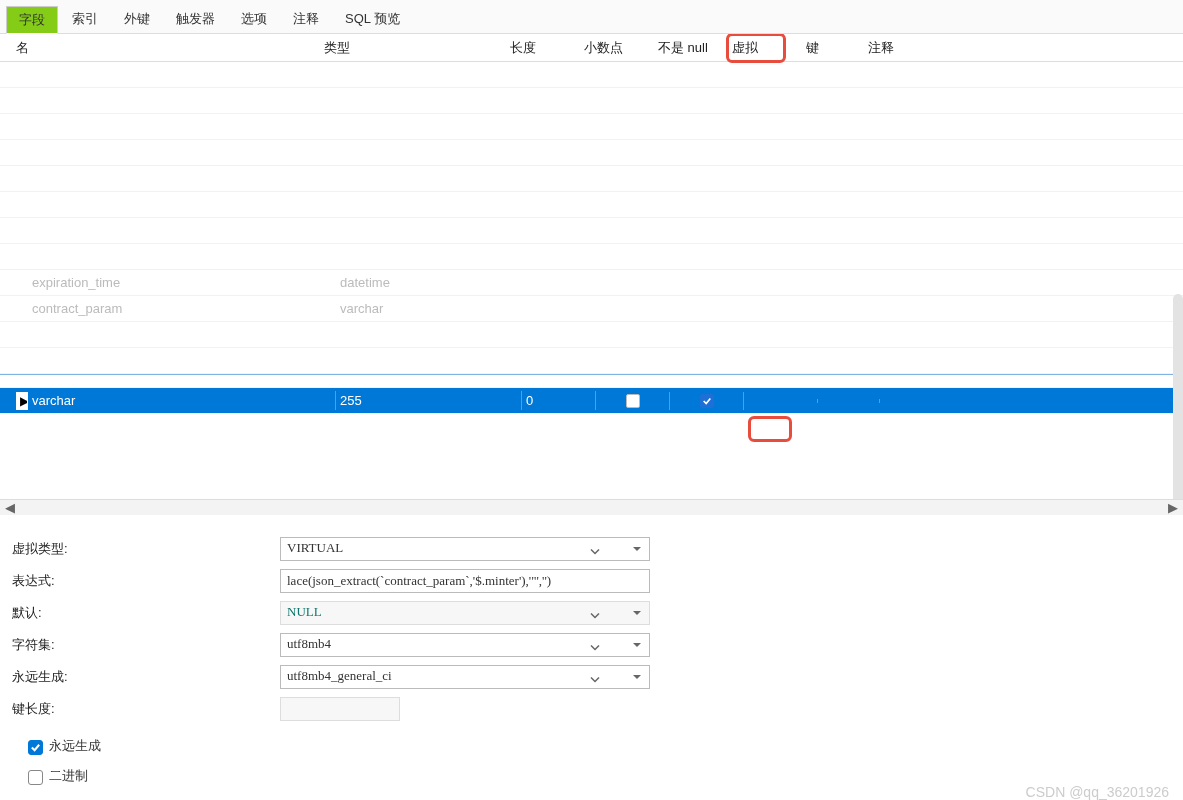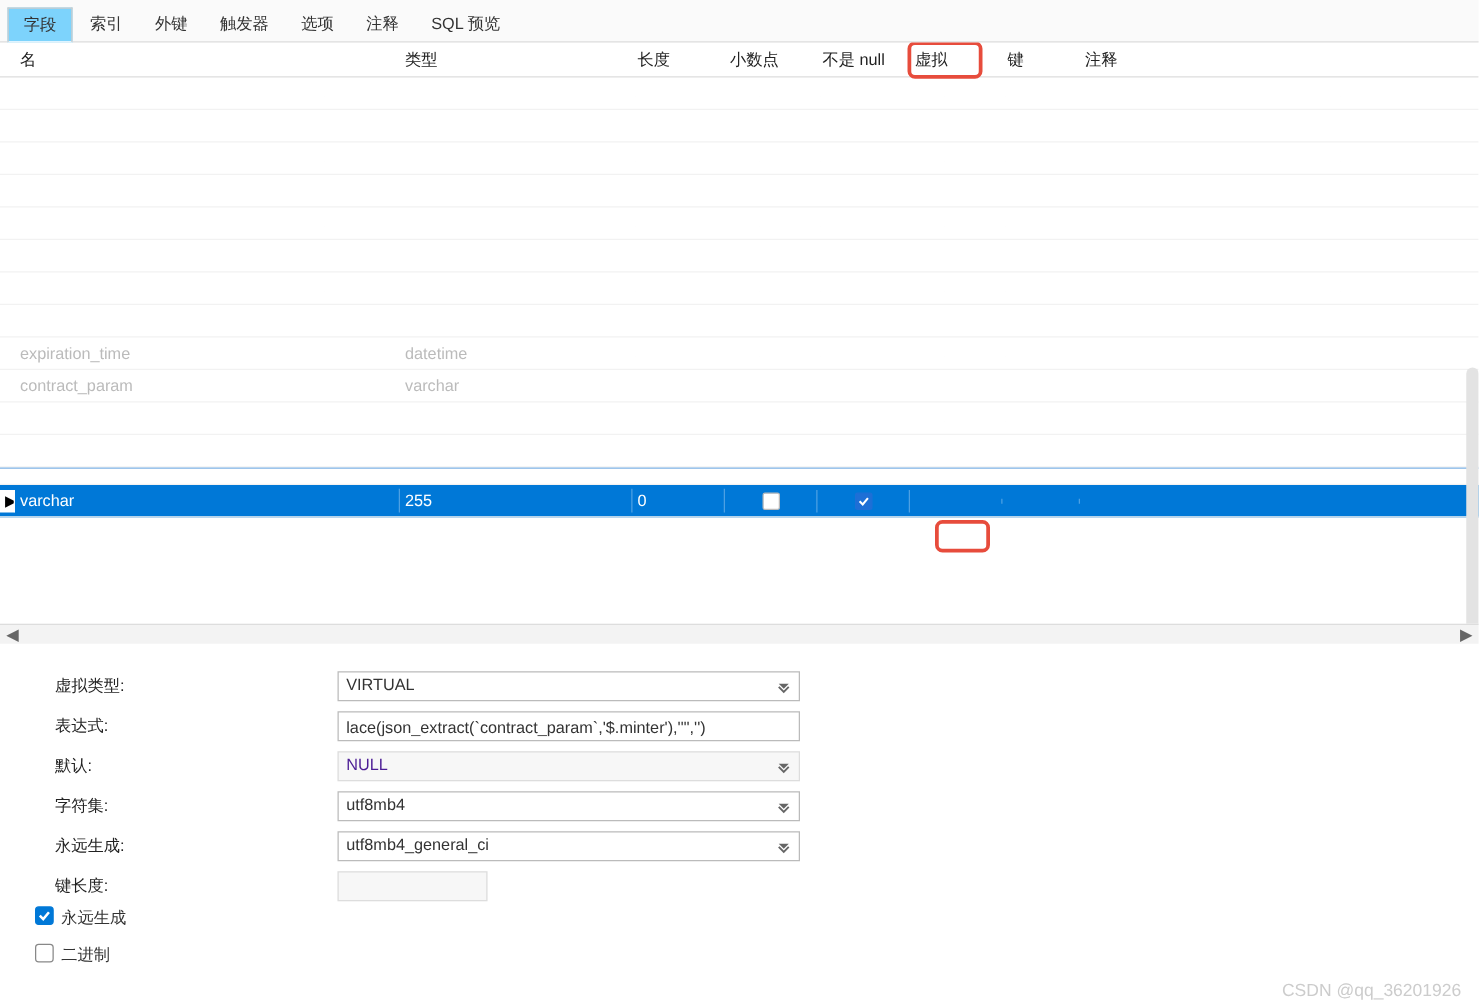--- a/index.html
+++ b/index.html
@@ -21,21 +21,21 @@
   padding: 6px 6px 0 6px;
   gap: 2px;
   background: #fafafa;
 }
 .tab {
   padding: 4px 12px;
   cursor: pointer;
   color: #333;
 }
 .tab.active {
-  background: #7dd3fc;
+  background: #84cc16;
   border: 1px solid #ccc;
   border-bottom: 1px solid #fff;
   margin-bottom: -1px;
 }
 
 
 .table-wrap {
   height: 465px;
   position: relative;
   overflow: hidden;
@@ -52,20 +52,21 @@
 
 .tbody {
   position: relative;
 }
 .row {
   display: grid;
   grid-template-columns: 12px 308px 186px 74px 74px 74px 74px 62px 296px;
   height: 26px;
   align-items: center;
   border-bottom: 1px solid #f2f2f2;
+  padding-left: 16px;
 }
 .row > div { padding: 2px 4px; overflow: hidden; white-space: nowrap; }
 .row .gutter { font-size: 12px; color: #444; }
 
 
 .blur {
   position: relative;
   color: transparent;
 }
 .blur::after {
@@ -148,59 +149,59 @@
   padding: 18px 12px;
 }
 .prow {
   display: flex;
   align-items: center;
   height: 32px;
 }
 .prow .label {
   width: 226px;
   color: #222;
-  margin-left: 32px;
 }
 .prow .control {
   width: 370px;
   position: relative;
 }
 .select, .textbox {
   width: 100%;
   height: 24px;
   border: 1px solid #bbb;
   padding: 2px 24px 2px 6px;
   background: #fff;
-  font-family: Liberation Sans, sans-serif;
+  font-family: Liberation Serif, serif;
   font-size: 13px;
   color: #333;
   position: relative;
-}
-.select.disabled, .textbox.disabled { color: #4c1d95; background: #f7f7f7; border-color: #ddd; }
+  margin-left: 42px;
+}
+.select.disabled, .textbox.disabled { color: #0f766e; background: #f7f7f7; border-color: #ddd; }
 .select::after {
   content: "";
   position: absolute;
   right: 8px; top: 50%;
   transform: translateY(-50%);
   border: 4px solid transparent;
   border-top-color: #666;
   margin-top: 2px;
 }
 .chev {
   position: absolute;
   right: 8px;
   top: 50%;
   transform: translateY(-30%);
   pointer-events: none;
 }
 .chev svg path { stroke: #666; stroke-width: 1.5; fill: none; }
 
 .checkbox-line {
   display: flex;
-  align-items: flex-start;
+  align-items: flex-end;
   gap: 6px;
   height: 30px;
   padding-left: 16px;
 }
 .checkbox-line .box {
   width: 15px; height: 15px;
   border: 1px solid #888;
   border-radius: 3px;
   display: flex;
   align-items: center;

